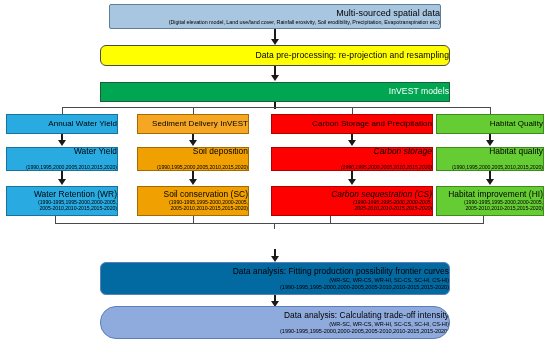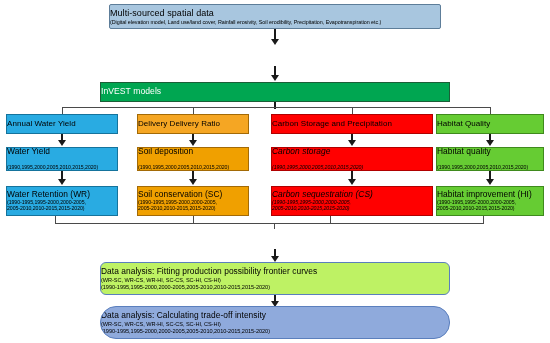--- a/index.html
+++ b/index.html
@@ -19,21 +19,21 @@
     position: absolute;
     left: 0; top: 0;
     width: 550px;
     height: 343px;
   }
   .box {
     position: absolute;
     box-sizing: border-box;
     display: flex;
     flex-direction: column;
-    align-items: flex-start;
+    align-items: flex-end;
     justify-content: center;
     text-align: center;
     border: 1px solid #2b2b2b;
     line-height: 1.12;
     overflow: hidden;
   }
   .box .t1 {
     font-size: 8.4px;
     letter-spacing: 0.05px;
     white-space: nowrap;
@@ -98,21 +98,21 @@
   .b-proc {
     left: 100px; top: 228px; width: 350px; height: 21px;
     background: #ffff00;
     border: 1px solid #4a4a4a;
     border-radius: 6px;
   }
   .b-proc .t1 { font-size: 8.6px; }
 
   .b-ppf {
     left: 100px; top: 262px; width: 350px; height: 33px;
-    background: #bef264;
+    background: #0369a1;
     border: 1px solid #5b7fbd;
     border-radius: 6px;
   }
   .b-ppf .t1 { font-size: 8.4px; }
   .b-ppf .t2, .b-ppf .t3 { font-size: 5.6px; }
 
   .b-trade {
     left: 100px; top: 306px; width: 350px; height: 33px;
     background: #8faadc;
     border: 1px solid #5b7fbd;
@@ -151,20 +151,23 @@
 <div id="canvas">
 
   <div class="box b-source">
     <div class="t1">Multi-sourced spatial data</div>
     <div class="t2">(Digital elevation model, Land use/land cover, Rainfall erosivity, Soil erodibility, Precipitation, Evapotranspiration etc.)</div>
   </div>
 
   <div class="vline" style="left:274px; top:29px; height:12px;"></div>
   <div class="arrow" style="left:271px; top:39px;"></div>
 
+  <div class="box b-pre">
+    <div class="t1">Data pre-processing: re-projection and resampling</div>
+  </div>
 
   <div class="vline" style="left:274px; top:66px; height:10px;"></div>
   <div class="arrow" style="left:271px; top:75px;"></div>
 
   <div class="box b-invest">
     <div class="t1">InVEST models</div>
   </div>
 
   <div class="vline" style="left:274px; top:102px; height:7px;"></div>
   <div class="thin-h" style="left:62px; top:107px; width:428px;"></div>
@@ -186,21 +189,21 @@
   <div class="vline" style="left:61px; top:171px; height:9px;"></div>
   <div class="arrow" style="left:58px; top:179px;"></div>
 
   <div class="box b-ind2 col1 blue">
     <div class="t1">Water Retention (WR)</div>
     <div class="t2">(1990-1995,1995-2000,2000-2005,</div>
     <div class="t3">2005-2010,2010-2015,2015-2020)</div>
   </div>
 
   <div class="box b-model col2 orange">
-    <div class="t1">Delivery Delivery Ratio</div>
+    <div class="t1">Sediment Delivery InVEST</div>
   </div>
   <div class="vline" style="left:192px; top:134px; height:7px;"></div>
   <div class="arrow" style="left:189px; top:140px;"></div>
 
   <div class="box b-ind1 col2 orange2">
     <div class="t1">Soil deposition</div>
     <div class="t2">(1990,1995,2000,2005,2010,2015,2020)</div>
   </div>
   <div class="vline" style="left:192px; top:171px; height:9px;"></div>
   <div class="arrow" style="left:189px; top:179px;"></div>

